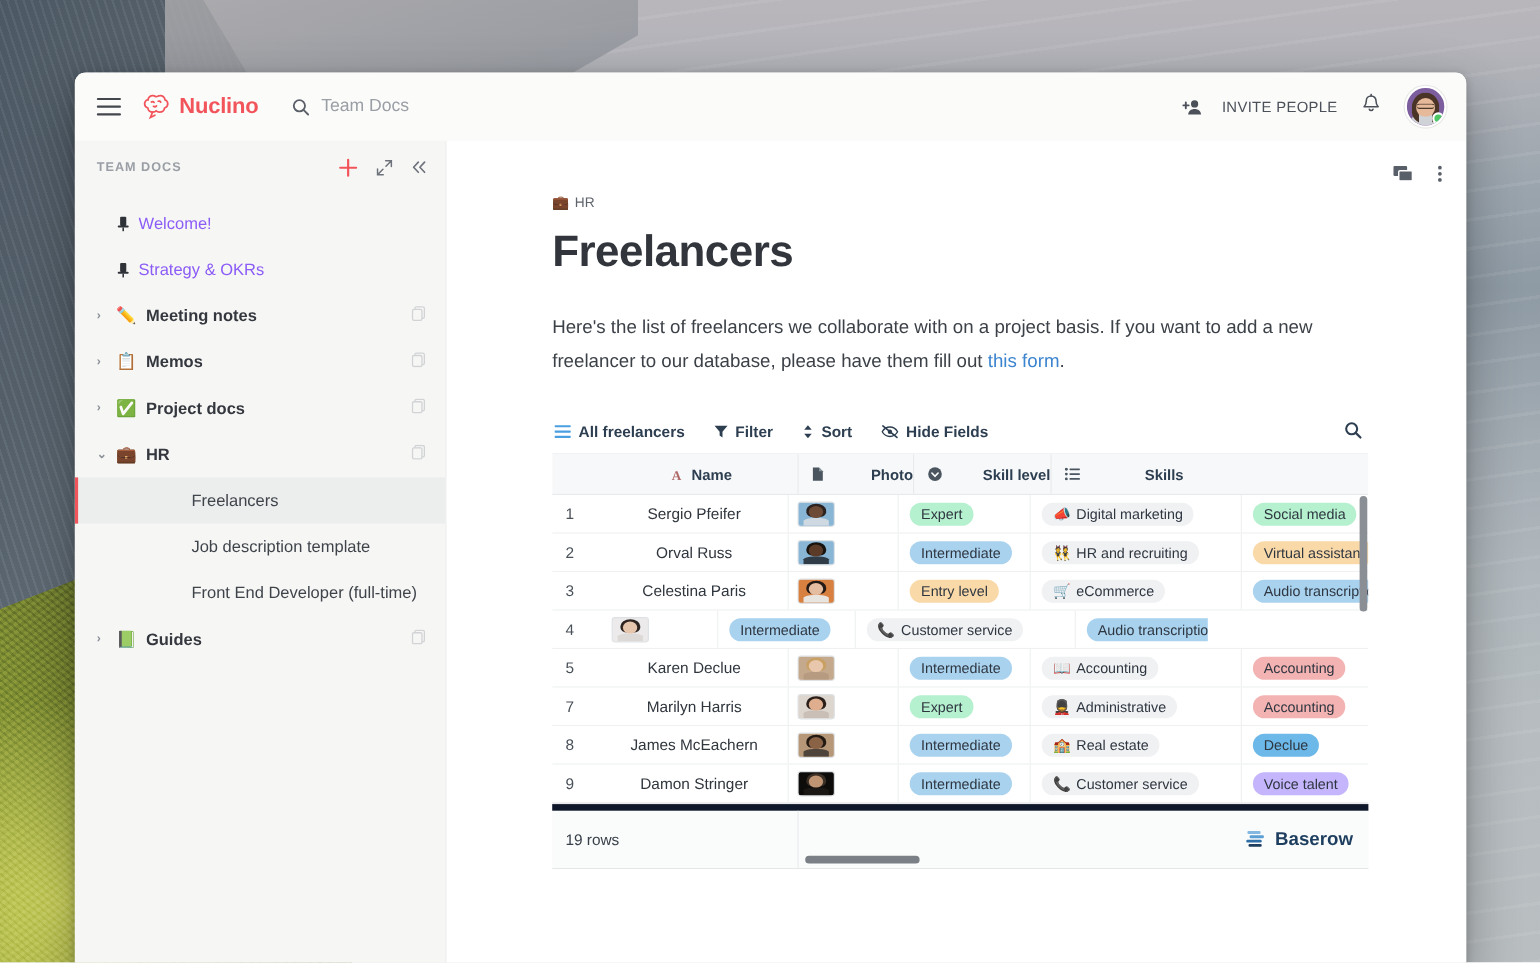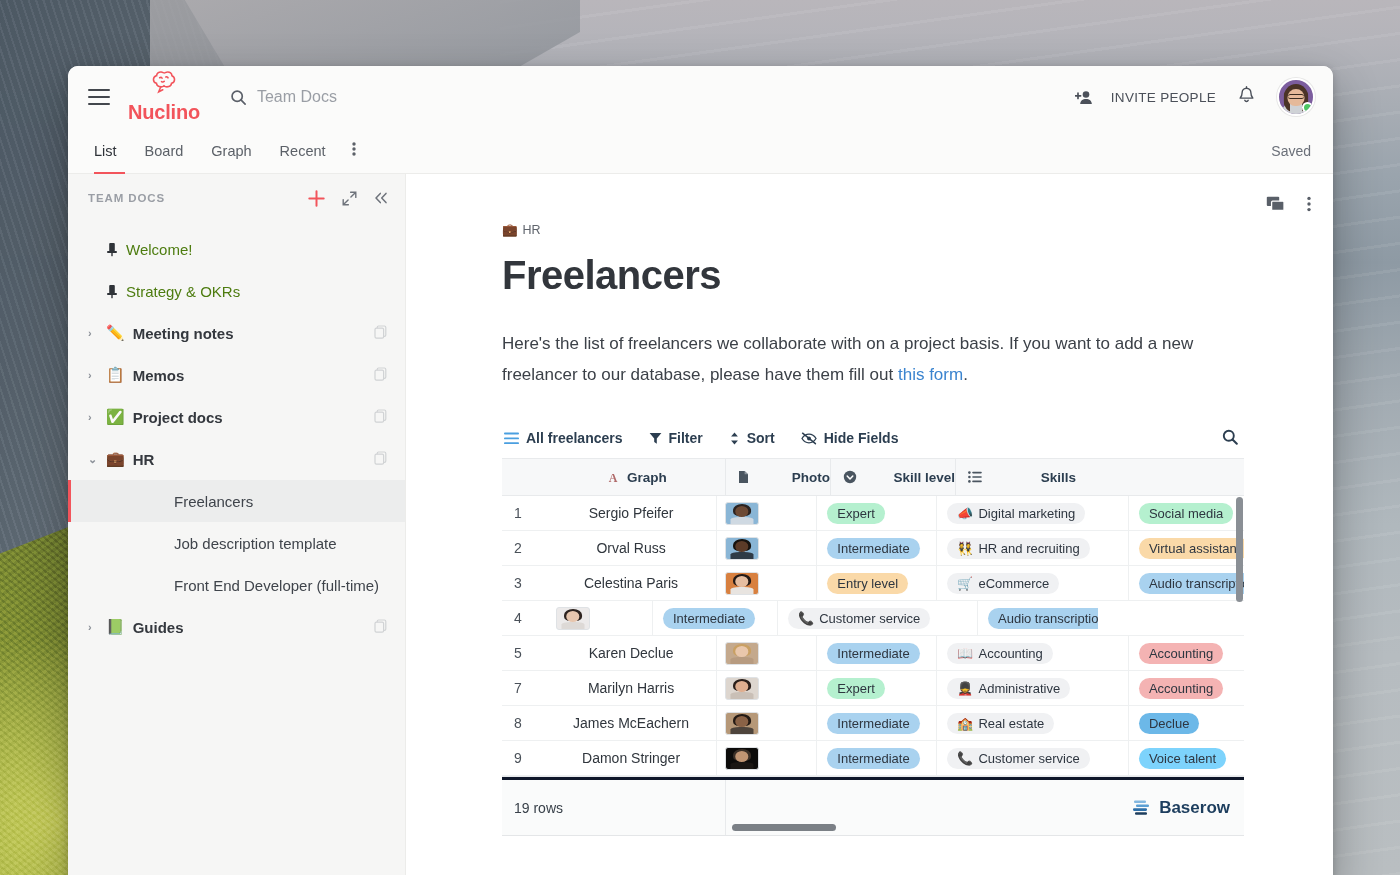--- a/index.html
+++ b/index.html
@@ -95,21 +95,21 @@
     background: #fbfbfa;
     flex: none;
   }
   .hamburger {
     width: 22px; height: 16px;
     display: flex; flex-direction: column; justify-content: space-between;
     cursor: pointer; margin-right: 18px;
   }
   .hamburger i { display:block; height: 2px; background: #43474d; border-radius: 1px; }
 
-  .brand { display: flex; align-items: center; gap: 7px; cursor: pointer; flex-direction: column; }
+  .brand { display: flex; align-items: center; gap: 7px; cursor: pointer; }
   .brand-mark { width: 28px; height: 24px; }
   .brand-text {
     font-size: 20px; font-weight: bold; color: #f2545b; letter-spacing: -.2px;
   }
 
   .searchbox {
     display: flex; align-items: center; gap: 10px;
     margin-left: 30px; cursor: pointer;
   }
   .searchbox .sicon { width: 17px; height: 17px; display:block; }
@@ -190,21 +190,21 @@
   .sidebar-head-actions { margin-left: auto; display: flex; align-items: center; gap: 16px; }
   .sh-btn { cursor: pointer; display: flex; align-items: center; justify-content: center; }
   .plus-btn { color: #f2545b; font-size: 23px; line-height: 1; font-weight: 300; }
   .expand-btn, .collapse-btn { color: #6e737b; }
 
   .nav { padding-top: 6px; overflow: hidden; }
   .nav-item {
     position: relative;
     display: flex; align-items: center; gap: 8px;
     height: 42px; padding: 0 18px 0 20px; cursor: pointer;
-    font-size: 15px; color: #4d7c0f;
+    font-size: 15px; color: #8b5cf6;
   }
   .nav-item.bold { font-weight: 600; color: #34383e; }
   .nav-item .caret {
     width: 10px; font-size: 11px; color: #8b9098; flex: none; line-height: 1;
   }
   .nav-item .emoji { font-size: 15px; flex: none; }
   .nav-item .pin { flex: none; display:flex; }
   .nav-label { white-space: nowrap; overflow: hidden; text-overflow: ellipsis; }
   .nav-item .copy-ico { margin-left: auto; flex: none; opacity:.55; }
   .nav-child {
@@ -304,21 +304,21 @@
     position: absolute; left: 50%; top: 6%; transform: translateX(-50%);
     width: 56%; height: 58%; border-radius: 50% 50% 35% 35%;
   }
   .thumb .t-body {
     position: absolute; left: 50%; bottom: 0; transform: translateX(-50%);
     width: 72%; height: 30%; border-radius: 40% 40% 0 0;
   }
 
   .grid-footer {
     display: flex; align-items: center; height: 58px;
-    background: #fafbfb; border-top: 3px solid #0f172a;
+    background: #fafbfb; border-top: 6px solid #0f172a;
     position: relative;
   }
   .rows-count {
     width: 224px; padding-left: 12px; font-size: 14px; color: #39414a;
     border-right: 1px solid #e8eaec; height: 100%; display: flex; align-items: center;
   }
   .baserow-brand {
     margin-left: auto; display: flex; align-items: center; gap: 8px;
     padding-right: 14px; font-size: 17px; font-weight: 700; color: #1d3e5e;
   }
@@ -390,42 +390,20 @@
         <div class="avatar">
           <div class="body"></div>
           <div class="hair"></div>
           <div class="face"></div>
           <div class="glass"></div>
           <div class="status-dot"></div>
         </div>
       </div>
     </div>
 
-    <div class="tabstrip">
-      <div class="tab active">
-        <span>List</span>
-      </div>
-      <div class="tab">
-        <span>Board</span>
-      </div>
-      <div class="tab">
-        <span>Graph</span>
-      </div>
-      <div class="tab">
-        <span>Recent</span>
-      </div>
-      <div class="tab-more">
-        <svg width="4" height="16" viewBox="0 0 4 16">
-          <circle cx="2" cy="3" r="1.7" fill="#5c6168"></circle>
-          <circle cx="2" cy="8" r="1.7" fill="#5c6168"></circle>
-          <circle cx="2" cy="13" r="1.7" fill="#5c6168"></circle>
-        </svg>
-      </div>
-      <div class="saved-label">Saved</div>
-    </div>
 
     <div class="body-split">
 
       <div class="sidebar">
         <div class="sidebar-head">
           <span class="sidebar-title">TEAM DOCS</span>
           <div class="sidebar-head-actions">
             <div class="sh-btn plus-btn">
               <svg width="19" height="19" viewBox="0 0 19 19">
                 <path d="M9.5 2.3v14.4M2.3 9.5h14.4" stroke="#f2545b" stroke-width="2" stroke-linecap="round"></path>
@@ -621,21 +599,21 @@
               <div class="grid-wrap">
 
                 <div class="vscroll"></div>
 
                 <div class="grid-head">
                   <div class="gh c-idx"></div>
                   <div class="gh c-name">
                     <svg width="14" height="13" viewBox="0 0 14 13">
                       <text x="7" y="11" font-size="12" font-weight="700" fill="#b06a6a" text-anchor="middle" font-family="Liberation Serif, serif">A</text>
                     </svg>
-                    <span>Graph</span>
+                    <span>Name</span>
                   </div>
                   <div class="gh c-photo">
                     <svg width="11" height="14" viewBox="0 0 11 14">
                       <path d="M1 1h5.6L10 4.3V13H1z" fill="#4a5560"></path>
                       <path d="M6.6 1v3.3H10" fill="#8d969e"></path>
                     </svg>
                     <span>Photo</span>
                   </div>
                   <div class="gh c-skill">
                     <svg width="14" height="14" viewBox="0 0 14 14">
@@ -807,21 +785,21 @@
                           <div class="t-head" style="background:#c09573"></div>
                         </div>
                       </div>
                       <div class="gc c-skill">
                         <span class="pill" style="background:#a9d2ef">Intermediate</span>
                       </div>
                       <div class="gc c-field">
                         <span class="pill grey"><span>📞</span>Customer service</span>
                       </div>
                       <div class="gc c-skills">
-                        <span class="pill" style="background:#7dd3fc">Voice talent</span>
+                        <span class="pill" style="background:#c4b5fd">Voice talent</span>
                       </div>
                     </div>
                   </div>
 
               </div>
             </div>
 
             <div class="grid-footer">
               <div class="rows-count">19 rows</div>
               <div class="hscroll"></div>

